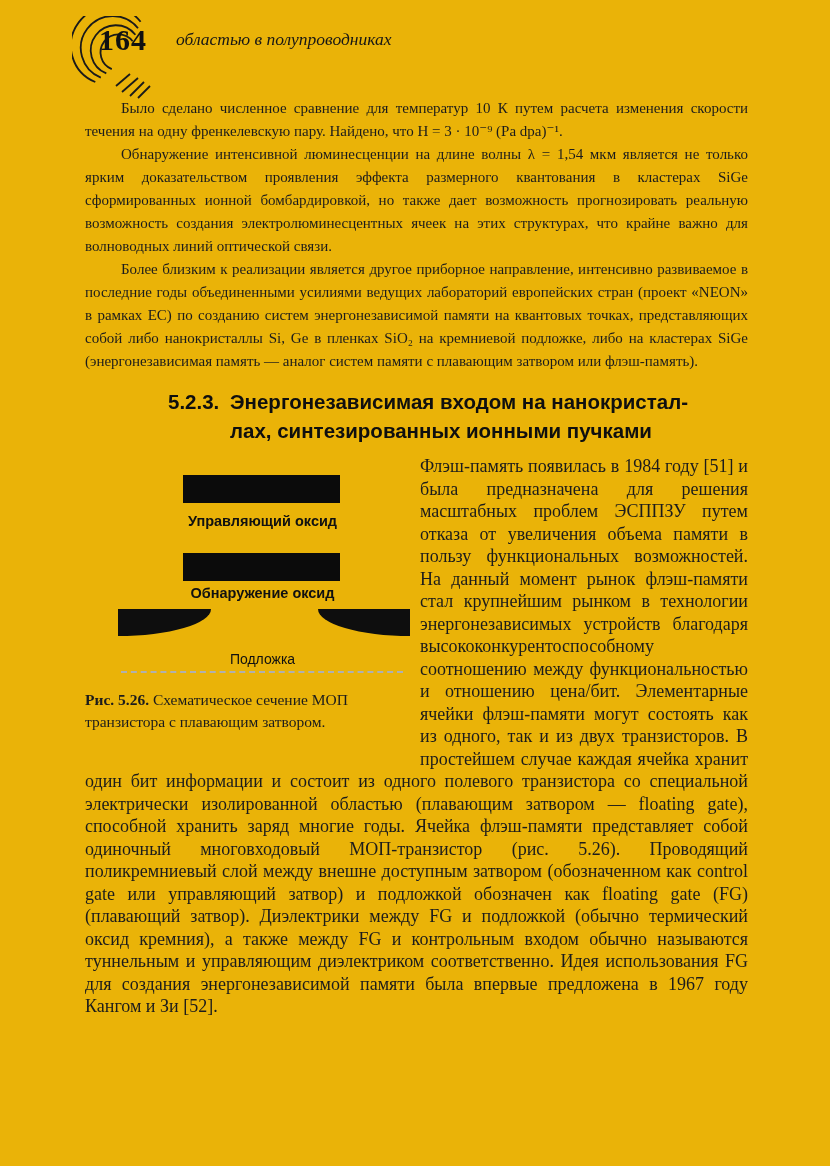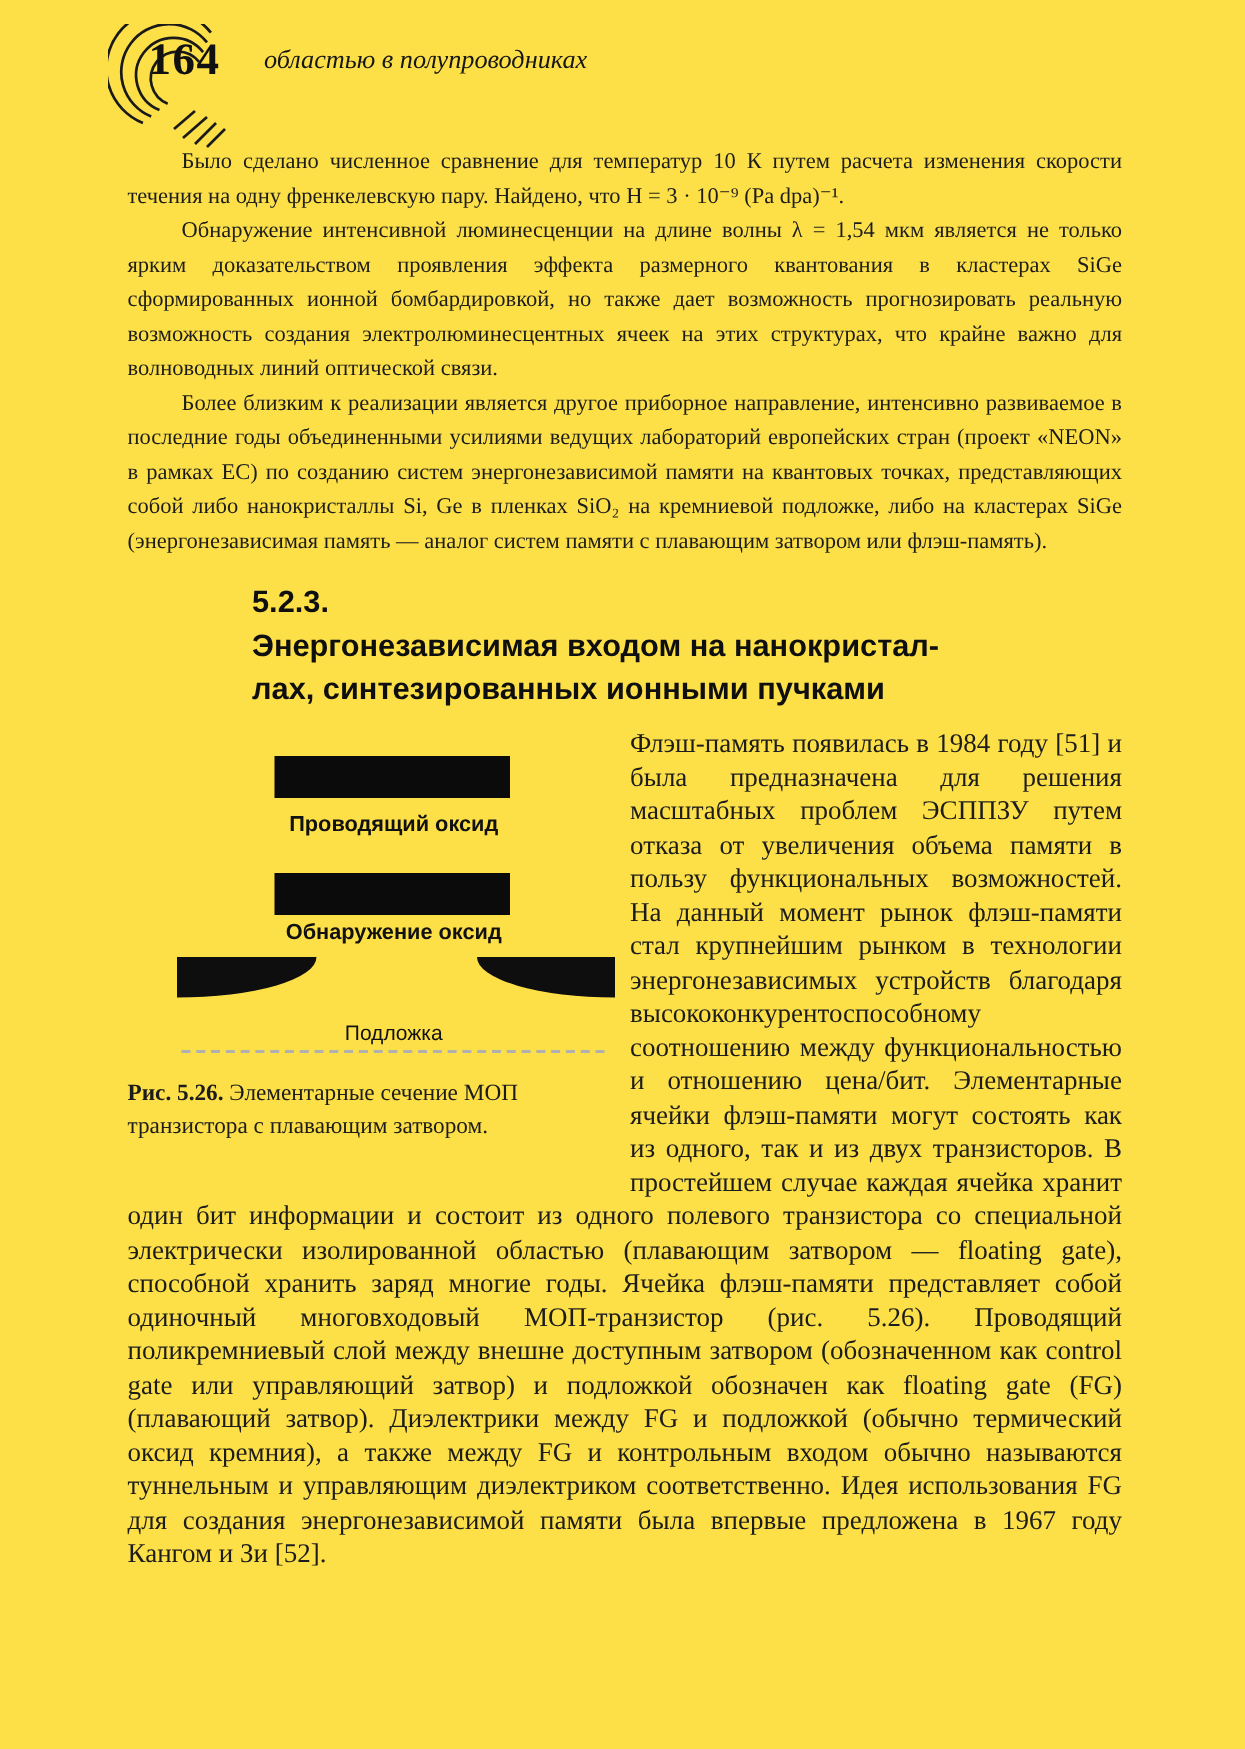--- a/index.html
+++ b/index.html
@@ -1,21 +1,21 @@
 <!DOCTYPE html>
 <html lang="ru"><head>
 <meta charset="utf-8">
 <style>
   * { box-sizing: border-box; }
   html, body { margin: 0; padding: 0; background: #ffffff; }
   .page {
     position: relative;
     width: 830px;
     height: 1166px;
-    background: #fde047;
+    background: #eab308;
     overflow: hidden;
     font-family: "Liberation Serif", "DejaVu Serif", serif;
     color: #1c1c1c;
   }
   
   .header { position: absolute; top: 16px; left: 72px; display: flex; align-items: flex-start; }
   .logo { position: relative; width: 98px; height: 86px; flex: none; }
   .logo svg { position: absolute; left: 0; top: 0; }
   .pagenum {
     position: absolute; left: 27px; top: 7px;
@@ -26,21 +26,21 @@
   .content { position: absolute; top: 97px; left: 85px; width: 663px; }
   p.body {
     margin: 0; font-size: 15px; line-height: 23px;
     text-align: justify; text-indent: 36px;
   }
   p.flash { margin: 0; font-size: 18px; line-height: 22.5px; text-align: justify; text-indent: 0; }
   
   h2 {
     display: flex; margin: 14px 0 10px 83px;
     font-family: "Liberation Sans", "DejaVu Sans", sans-serif;
-    font-size: 20.5px; line-height: 29px; font-weight: bold; color: #0f0f0f; flex-direction: column;
+    font-size: 20.5px; line-height: 29px; font-weight: bold; color: #0f0f0f;
   }
   h2 .num { flex: none; width: 62px; }
   
   .figure { float: left; width: 335px; margin: 12px 0 34px 0; }
   .diagram { position: relative; height: 210px; }
   .rect { position: absolute; left: 98px; width: 157px; height: 28px; background: #0b0b0b; }
   .rect1 { top: 8px; }
   .rect2 { top: 86px; }
   .dlabel {
     position: absolute; left: 70px; width: 215px; text-align: center;
@@ -88,30 +88,30 @@
     <p class="body">Более близким к реализации является другое приборное направление, интенсивно развиваемое в последние годы объединенными усилиями ведущих лабораторий европейских стран (проект «NEON» в рамках ЕС) по созданию систем энергонезависимой памяти на квантовых точках, представляющих собой либо нанокристаллы Si, Ge в пленках SiO₂ на кремниевой подложке, либо на кластерах SiGe (энергонезависимая память — аналог систем памяти с плавающим затвором или флэш-память).</p>
 
     <h2>
       <span class="num">5.2.3.</span>
       <span class="htxt"><span>Энергонезависимая входом на нанокристал-</span><br><span>лах, синтезированных ионными пучками</span></span>
     </h2>
 
     <div class="figure">
       <div class="diagram">
         <div class="rect rect1"></div>
-        <div class="dlabel l1">Проводящий оксид</div>
+        <div class="dlabel l1">Управляющий оксид</div>
         <div class="rect rect2"></div>
         <div class="dlabel l2">Обнаружение оксид</div>
         <div class="sd sdl"></div>
         <div class="sd sdr"></div>
         <div class="dlabel l3">Подложка</div>
         <div class="dash"></div>
       </div>
       <p class="caption">
         <b>Рис. 5.26.</b>
-        <span>Элементарные сечение МОП транзистора с плавающим затвором.</span>
+        <span>Схематическое сечение МОП транзистора с плавающим затвором.</span>
       </p>
     </div>
 
     <p class="flash">Флэш-память появилась в 1984 году [51] и была предназначена для решения масштабных проблем ЭСППЗУ путем отказа от увеличения объема памяти в пользу функциональных возможностей. На данный момент рынок флэш-памяти стал крупнейшим рынком в технологии энергонезависимых устройств благодаря высококонкурентоспособному соотношению между функциональностью и отношению цена/бит. Элементарные ячейки флэш-памяти могут состоять как из одного, так и из двух транзисторов. В простейшем случае каждая ячейка хранит один бит информации и состоит из одного полевого транзистора со специальной электрически изолированной областью (плавающим затвором — floating gate), способной хранить заряд многие годы. Ячейка флэш-памяти представляет собой одиночный многовходовый МОП-транзистор (рис. 5.26). Проводящий поликремниевый слой между внешне доступным затвором (обозначенном как control gate или управляющий затвор) и подложкой обозначен как floating gate (FG) (плавающий затвор). Диэлектрики между FG и подложкой (обычно термический оксид кремния), а также между FG и контрольным входом обычно называются туннельным и управляющим диэлектриком соответственно. Идея использования FG для создания энергонезависимой памяти была впервые предложена в 1967 году Кангом и Зи [52].</p>
 
   </div>
 </div>
 
 </body></html>

